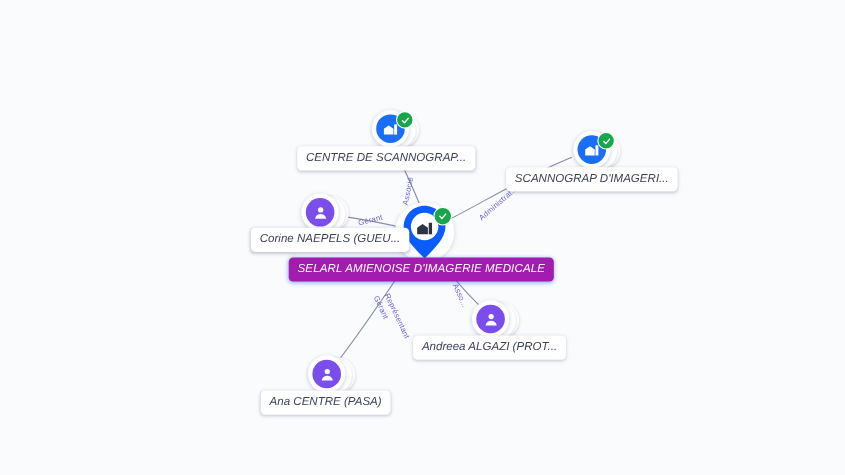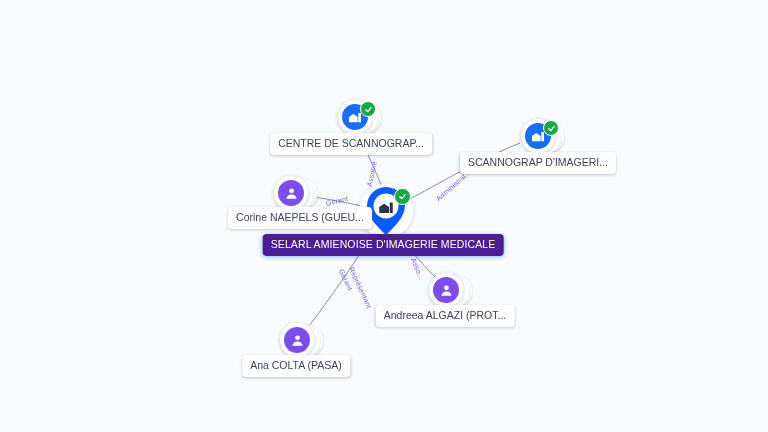--- a/index.html
+++ b/index.html
@@ -62,23 +62,24 @@
     position: absolute;
     white-space: nowrap;
     background: #ffffff;
     color: #3c4257;
     font-size: 10.5px;
     line-height: 1;
     padding: 5px 8px 6px 8px;
     border-radius: 4px;
     box-shadow: 0 1px 3px rgba(40,50,80,.26);
     transform: translateX(-50%);
+    font-style: italic;
   }
   .node-label.selected {
-    background: #4c1d95;
+    background: #a21caf;
     color: #ffffff;
     font-size: 10.5px;
     letter-spacing: .1px;
     box-shadow: 0 1px 4px rgba(11,92,255,.45);
   }
   
   .edge-label {
     position: absolute;
     white-space: nowrap;
     color: #6b5fd6;
@@ -198,16 +199,16 @@
         <div class="node-stack" style="width: 31px; height: 31px; left: -8px; top: -14.5px;"></div>
         <div class="node-disc" style="width: 34px; height: 34px; left: -17px; top: -17px;">
           <div class="glyph-circle" style="width: 26px; height: 26px; background: rgb(123, 77, 234);">
             <svg viewBox="0 0 24 24" width="17" height="17">
               <circle cx="12" cy="8.2" r="3.4" fill="#ffffff"></circle>
               <path d="M4.8 19.5 C5.4 15.4 8.4 13.4 12 13.4 C15.6 13.4 18.6 15.4 19.2 19.5 Z" fill="#ffffff"></path>
             </svg>
           </div>
         </div>
       </div>
-      <div class="node-label" style="left: 296px; top: 355px;">Ana COLTA (PASA)</div>
+      <div class="node-label" style="left: 296px; top: 355px;">Ana CENTRE (PASA)</div>
     </div>
 
 </div>
 
 </body></html>

